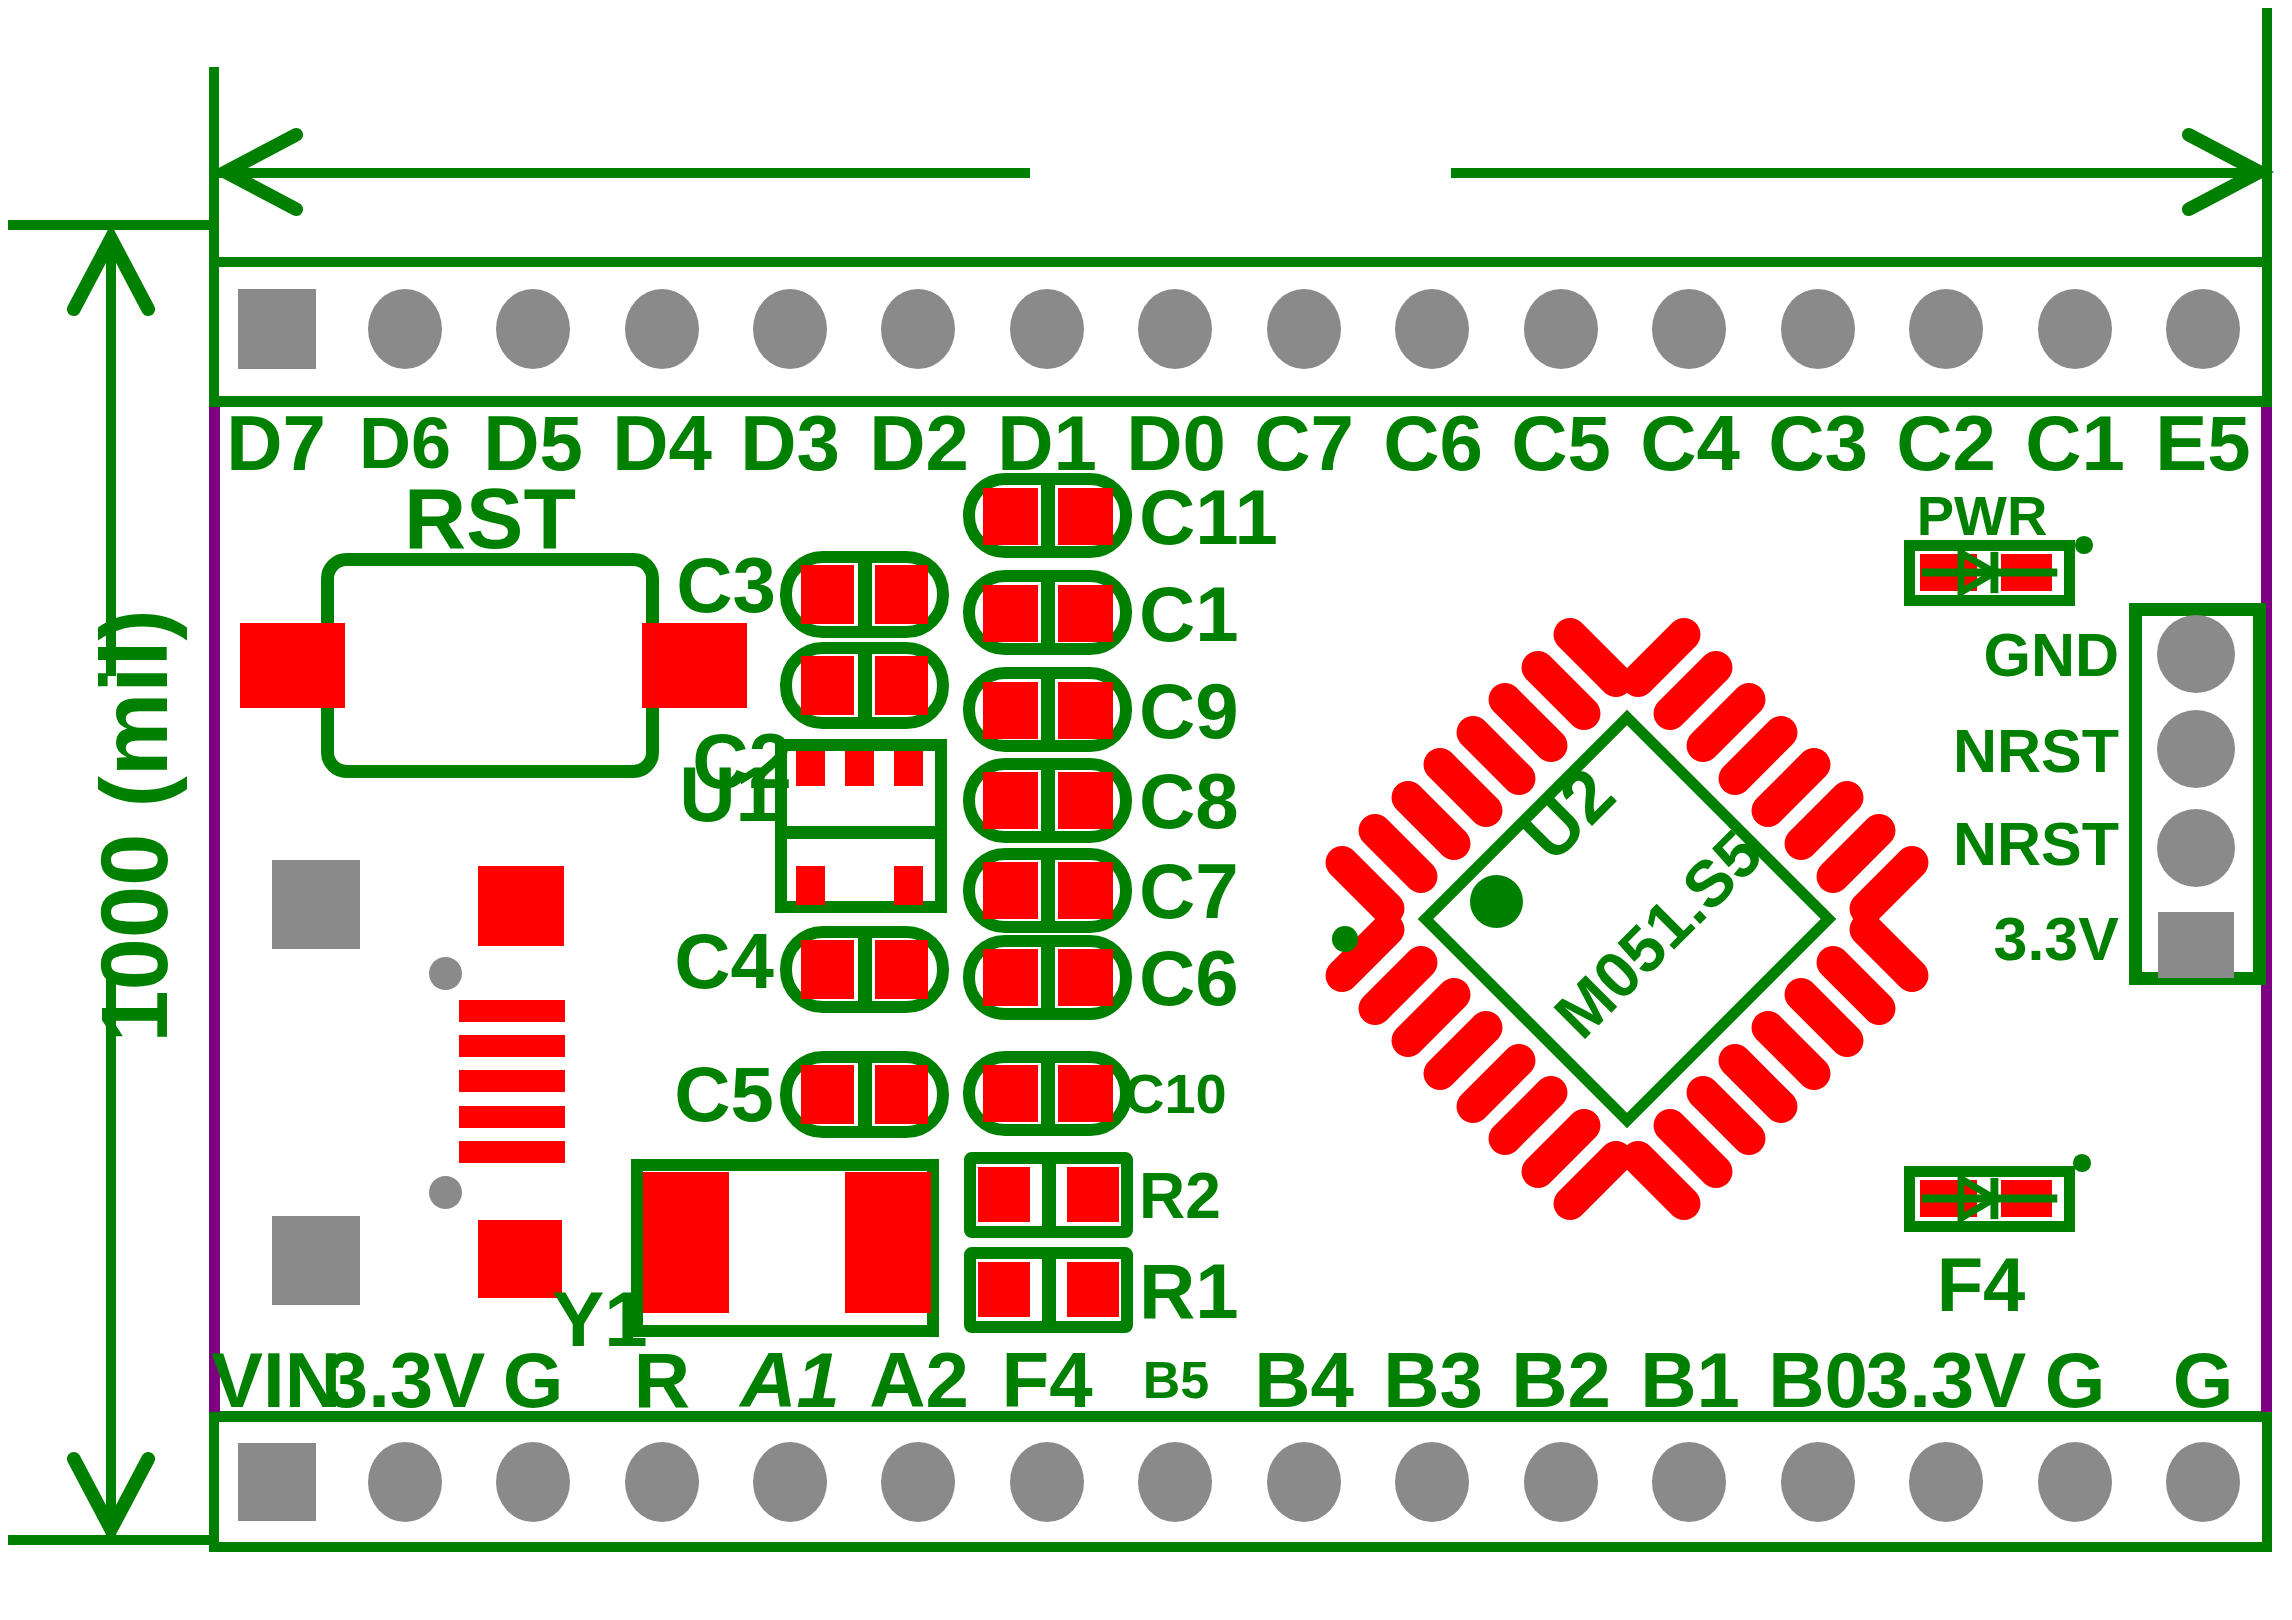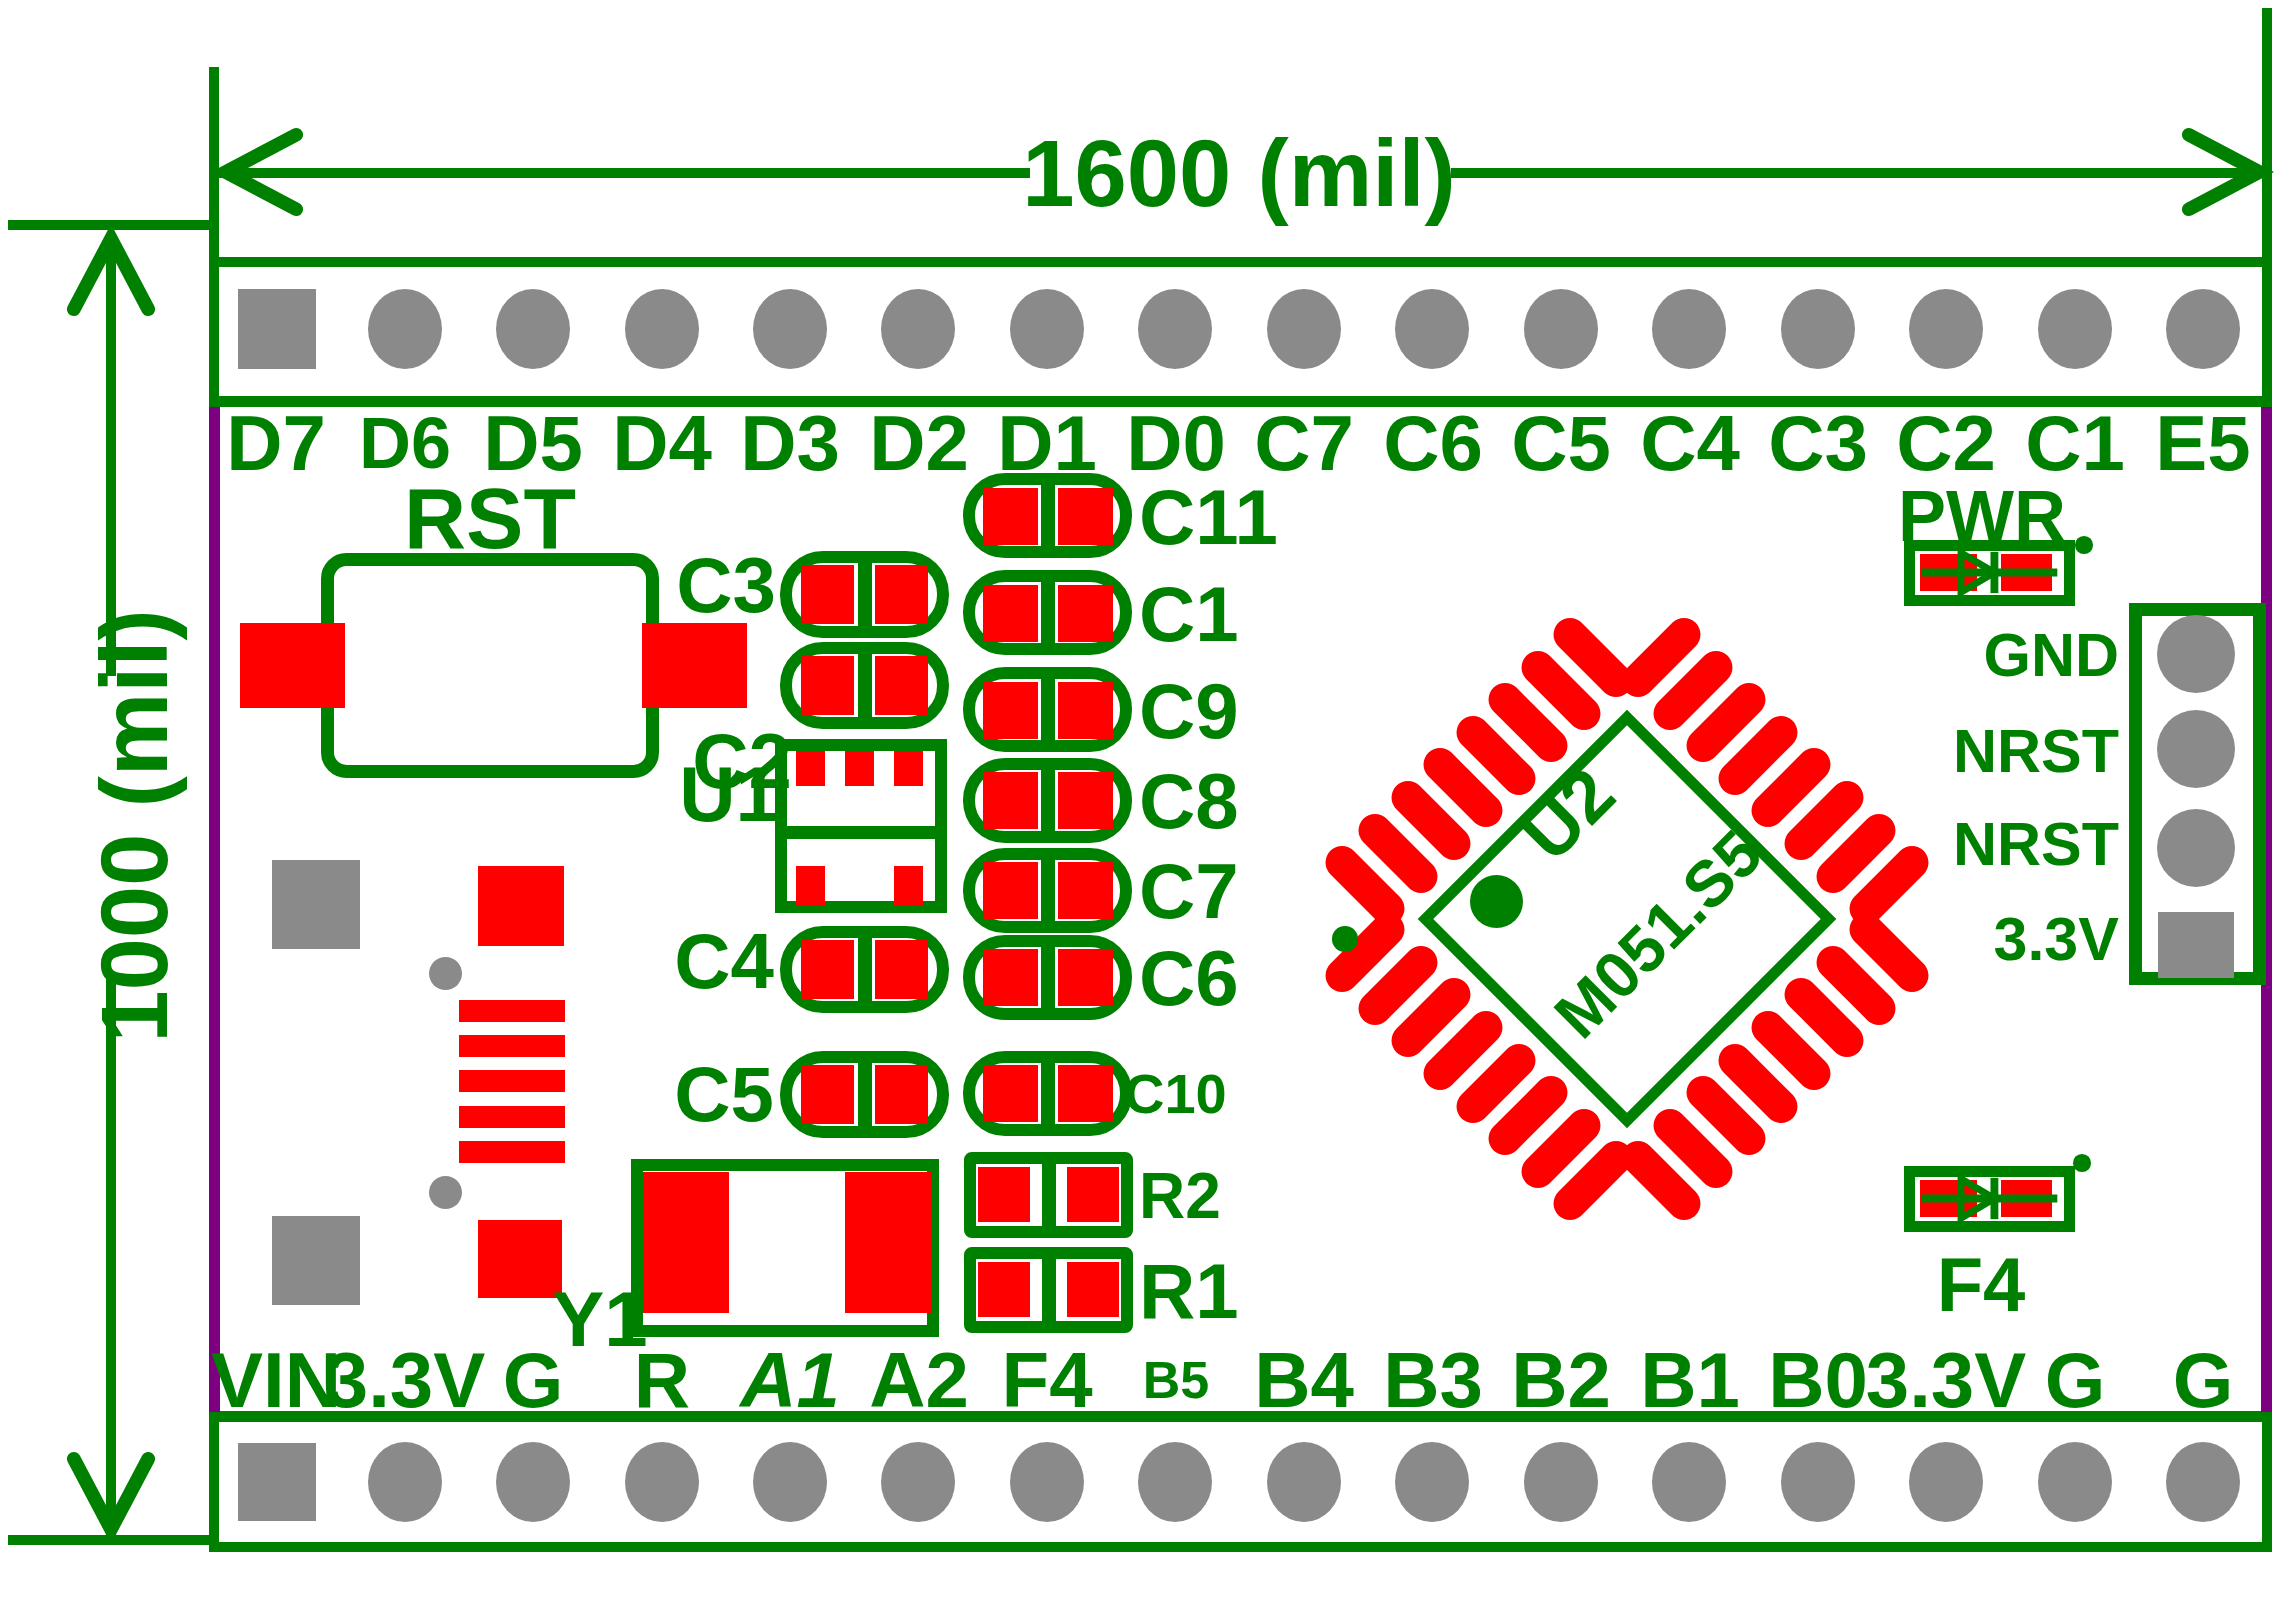--- a/index.html
+++ b/index.html
@@ -19,21 +19,20 @@
   .rotm45{transform:translate(-50%,-50%) rotate(-45deg);}
   svg{position:absolute;overflow:visible;}
 </style>
 </head>
 <body>
 
 <div id="canvas">
 
   <div class="ln" style="left:218px;top:168px;width:812px;height:9.8px;"></div>
   <div class="ln" style="left:1451px;top:168px;width:816px;height:9.8px;"></div>
-  <div class="lbl" style="left:1239px;top:174px;font-size:94px;">1600 (mil)</div>
 
   <svg style="left:212px;top:125px;" width="94" height="94" viewBox="0 0 96 96">
       <path d="M86 10 L14 48 L86 86" fill="none" stroke="#008000" stroke-width="14" stroke-linecap="round"></path>
     </svg>
   <svg style="left:2179px;top:125px;" width="94" height="94" viewBox="0 0 96 96">
       <path d="M10 10 L82 48 L10 86" fill="none" stroke="#008000" stroke-width="14" stroke-linecap="round"></path>
     </svg>
 
   <div class="ln" style="left:209px;top:67px;width:9.8px;height:190px;"></div>
   <div class="ln" style="left:2262px;top:7.8px;width:9.8px;height:249px;"></div>
@@ -258,21 +257,21 @@
       <div class="pad" style="left: 1414px; top: 1034px; width: 98px; height: 33px; border-radius: 16.7px; transform: rotate(-45deg);"></div>
       <div class="pad" style="left: 1382px; top: 1001px; width: 98px; height: 33px; border-radius: 16.7px; transform: rotate(-45deg);"></div>
       <div class="pad" style="left: 1349px; top: 969px; width: 98px; height: 33px; border-radius: 16.7px; transform: rotate(-45deg);"></div>
       <div class="pad" style="left: 1316px; top: 936px; width: 98px; height: 33px; border-radius: 16.7px; transform: rotate(-45deg);"></div>
     </div>
   <div class="dotg" style="left:1470px;top:875px;width:53px;height:53px;"></div>
   <div class="dotg" style="left:1332px;top:926px;width:25.5px;height:25.5px;"></div>
   <div class="lbl rotm45" style="left:1568px;top:814px;font-size:73px;">U2</div>
   <div class="lbl rotm45" style="left:1658px;top:934px;font-size:65px;">M051.S5</div>
 
-  <div class="lbl" style="left:1982px;top:516px;font-size:72px;">PWR</div>
+  <div class="lbl" style="left:1982px;top:516px;font-size:56px;">PWR</div>
   <div class="out" style="left:1904px;top:540px;width:171px;height:66px;"></div>
   <div class="pad" style="left:1920px;top:554px;width:57px;height:37px;"></div>
   <div class="pad" style="left:2001px;top:554px;width:51px;height:37px;"></div>
   <svg style="left:1904px;top:540px;" width="171" height="66" viewBox="0 0 174 67">
     <path d="M18 33 H156" stroke="#008000" stroke-width="8" fill="none"></path>
     <path d="M58 13 V53 L92 33 Z" stroke="#008000" stroke-width="7" fill="none"></path>
     <path d="M92 12 V54" stroke="#008000" stroke-width="8" fill="none"></path>
   </svg>
   <div class="dotg" style="left:2075px;top:536px;width:17.6px;height:17.6px;"></div>
 

